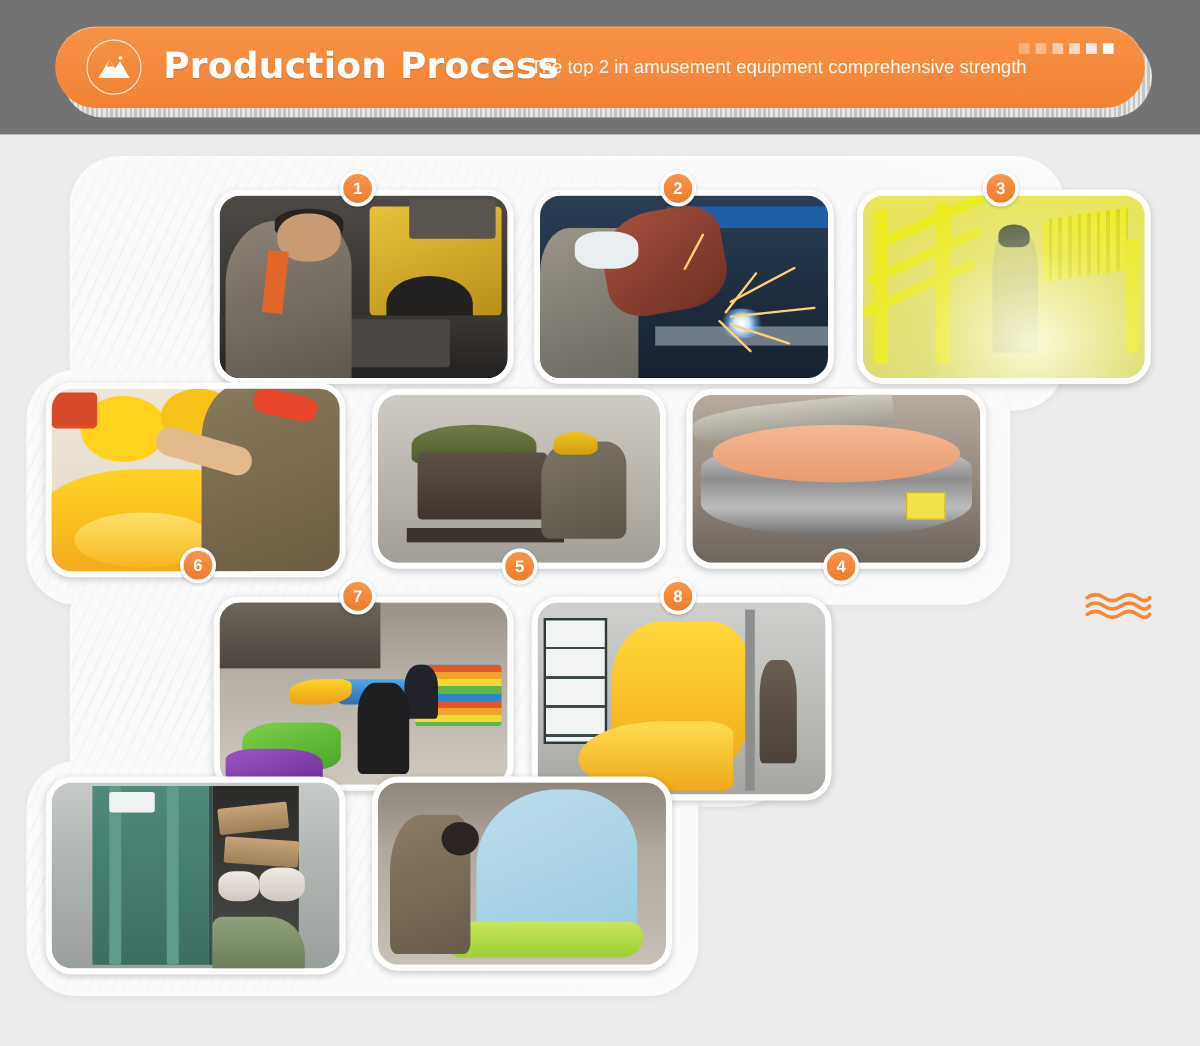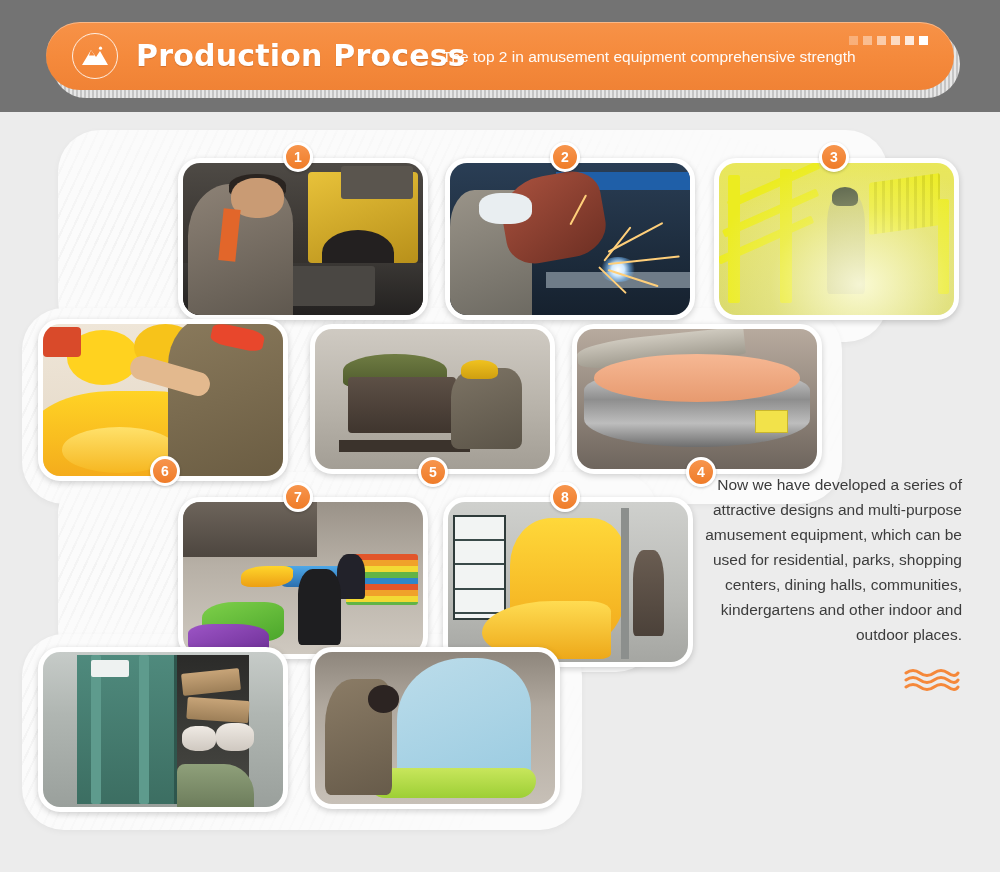--- a/index.html
+++ b/index.html
@@ -401,21 +401,20 @@
             <div class="greenbase"></div>
         <div class="man"></div>
             <div class="head"></div>
       </div>
         </div>
     </div>
 
     <div id="info">
 
 
-      <div id="desc">Now we have developed a series of attractive designs and multi-purpose amusement equipment, which can be used for residential, parks, shopping centers, dining halls, communities, kindergartens and other indoor and outdoor places.</div>
 
       <div id="waves">
         <svg width="56" height="26" viewBox="0 0 56 26" aria-hidden="true">
           <path d="M2 6 q7 -5 14 0 t14 0 t14 0 t10 0" stroke="#F5883A" stroke-width="3" fill="none" stroke-linecap="round"></path>
           <path d="M2 13 q7 -5 14 0 t14 0 t14 0 t10 0" stroke="#F5883A" stroke-width="3" fill="none" stroke-linecap="round"></path>
           <path d="M2 20 q7 -5 14 0 t14 0 t14 0 t10 0" stroke="#F5883A" stroke-width="3" fill="none" stroke-linecap="round"></path>
         </svg>
       </div>
 
     </div>

